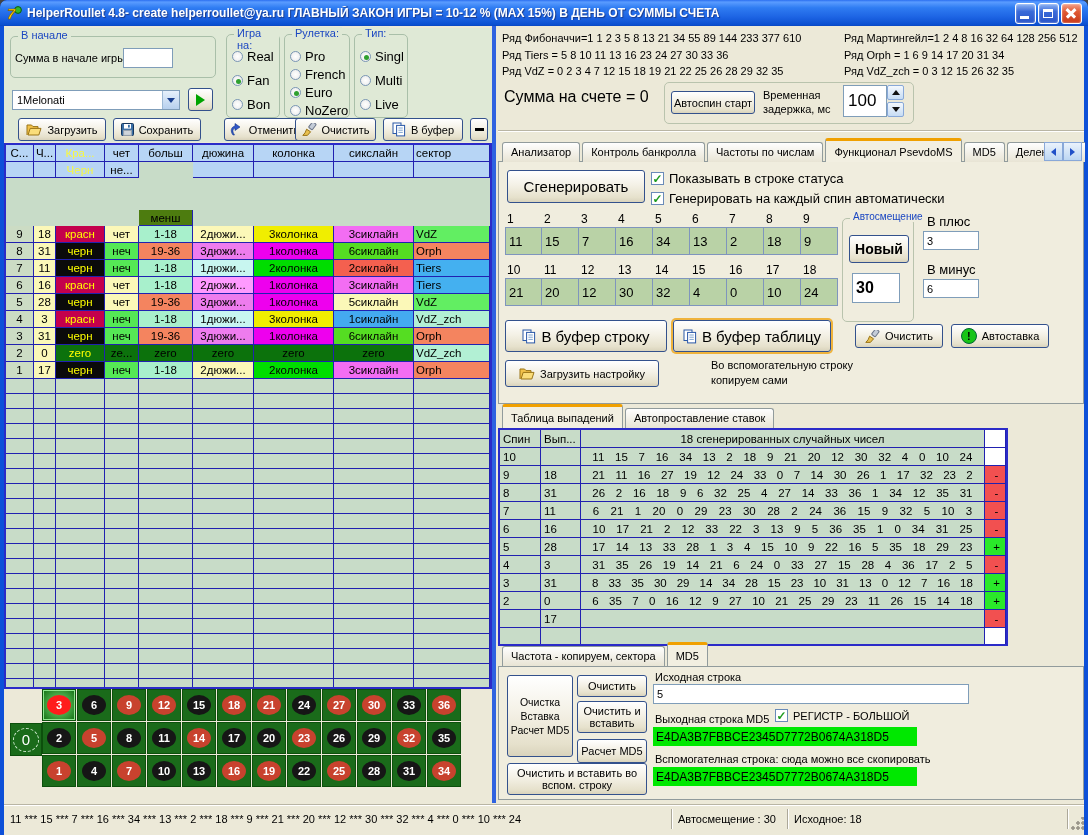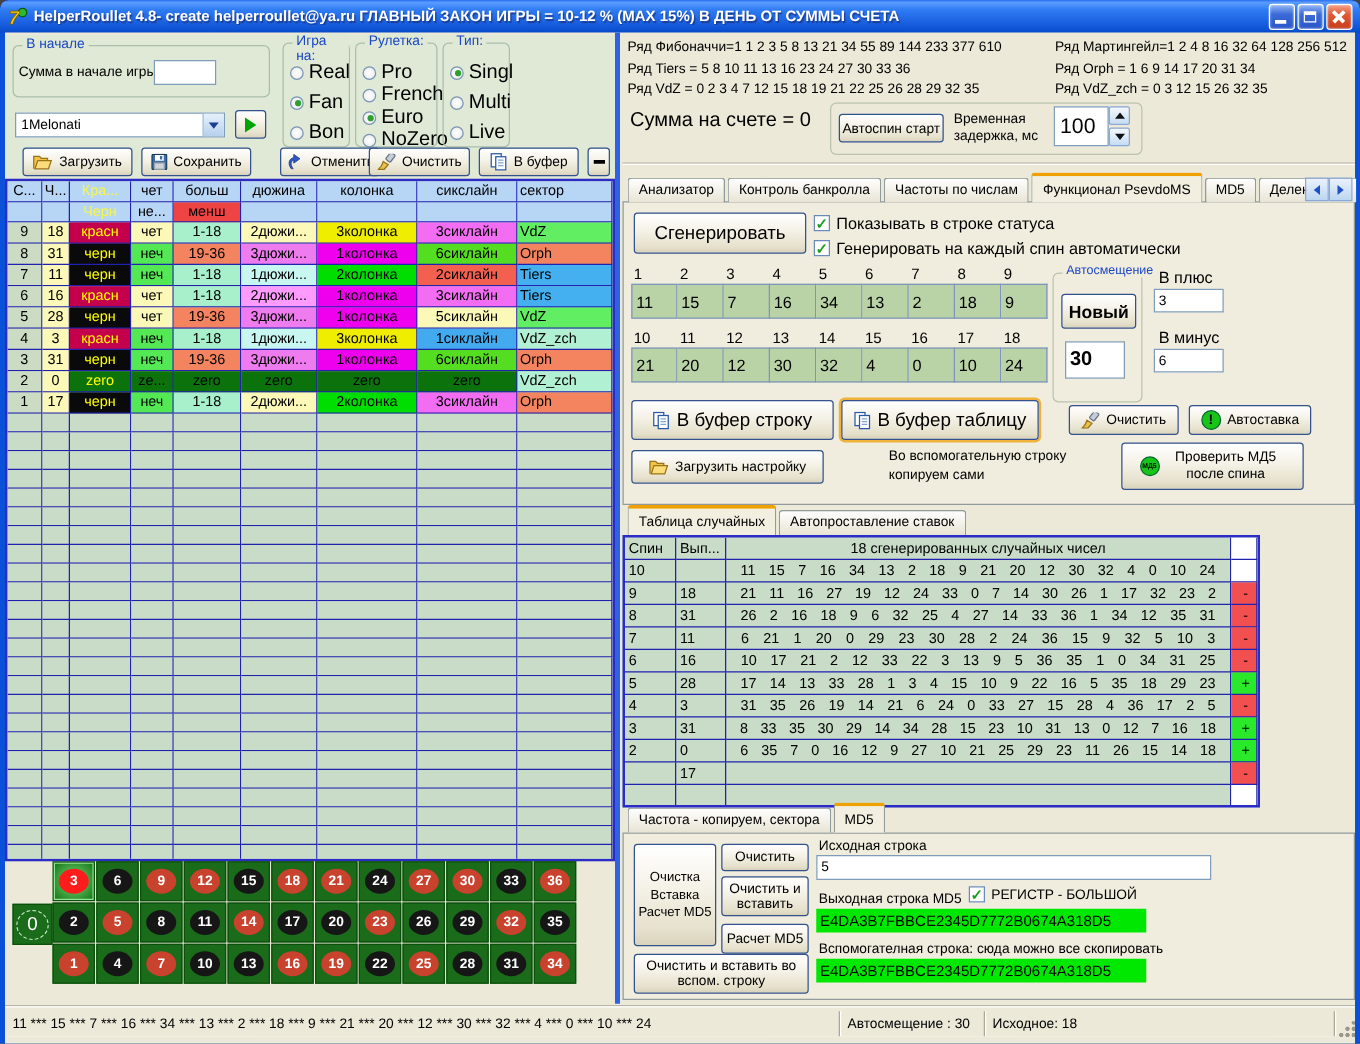--- a/index.html
+++ b/index.html
@@ -37,21 +37,21 @@
   .combo .arrow { width:17px; height:18px; background:linear-gradient(#e6f0fb,#b7d0ee); border-left:1px solid #9db9d5; display:flex; align-items:center; justify-content:center; }
   .combo .arrow i { width:0; height:0; border-left:4px solid transparent; border-right:4px solid transparent; border-top:5px solid #1a3f8f; }
   .xpbtn { background:linear-gradient(180deg,#ffffff 0%,#f4f1e6 45%,#e6e1cc 85%,#d9d3bc 100%);
     border:1px solid #33518c; border-radius:3px; display:flex; align-items:center; justify-content:center; gap:5px;
     font-size:11px; color:#000; cursor:default; }
   #play-btn { position:absolute; left:184px; top:60px; width:25px; height:23px; }
   #play-btn .play { width:0; height:0; border-top:6px solid transparent; border-bottom:6px solid transparent; border-left:9px solid #00a400; }
   .rg0 { left:222px; top:6px; width:54px; height:84px; }
   .rg1 { left:280px; top:6px; width:66px; height:84px; }
   .rg2 { left:350px; top:6px; width:54px; height:84px; }
-  .ropt { position:absolute; left:5px; display:flex; align-items:center; gap:4px; font-size:16px; white-space:nowrap; }
+  .ropt { position:absolute; left:5px; display:flex; align-items:center; gap:4px; font-size:13px; white-space:nowrap; }
   .rd { width:11px; height:11px; border-radius:50%; background:radial-gradient(#fff,#e8e8e8); border:1px solid #7a96b5; position:relative; flex:0 0 auto; }
   .rd.sel:after { content:""; position:absolute; left:2.5px; top:2.5px; width:5px; height:5px; border-radius:50%; background:#2fa02f; }
   #left-buttons .xpbtn { position:absolute; top:90px; height:23px; }
   #mini-btn { position:absolute; left:466px; top:90px; width:18px; height:23px; }
   #mini-btn i { width:9px; height:3px; background:#000; }
 
   
   #history-table { position:absolute; left:0; top:117px; width:488px; height:546px; border:2px solid #2b2bc8;
     display:grid; grid-template-columns:28px 22px 49px 34px 54px 61px 80px 80px 1fr; grid-auto-rows:min-content;
     background:#c8dcc8; overflow:hidden; }
@@ -321,21 +321,21 @@
         <div class="hc" style="height: 17px; background: rgb(183, 213, 245);">чет</div>
         <div class="hc" style="height: 17px; background: rgb(183, 213, 245);">больш</div>
         <div class="hc" style="height: 17px; background: rgb(183, 213, 245);">дюжина</div>
         <div class="hc" style="height: 17px; background: rgb(183, 213, 245);">колонка</div>
         <div class="hc" style="height: 17px; background: rgb(183, 213, 245);">сикслайн</div>
         <div class="hc left" style="height: 17px; background: rgb(183, 213, 245);">сектор</div>
         <div class="hc" style="height: 16px; background: rgb(183, 213, 245);"></div>
         <div class="hc" style="height: 16px; background: rgb(183, 213, 245);"></div>
         <div class="hc" style="height: 16px; background: rgb(183, 213, 245); color: rgb(248, 248, 64);">Черн</div>
         <div class="hc" style="height: 16px; background: rgb(183, 213, 245);">не...</div>
-        <div class="hc" style="height: 16px; background: #ef4444;">менш</div>
+        <div class="hc" style="height: 16px; background: #4d7c0f; margin-top: 48px;">менш</div>
         <div class="hc" style="height: 16px; background: rgb(183, 213, 245);"></div>
         <div class="hc" style="height: 16px; background: rgb(183, 213, 245);"></div>
         <div class="hc" style="height: 16px; background: rgb(183, 213, 245);"></div>
         <div class="hc left" style="height: 16px; background: rgb(183, 213, 245);"></div>
         <div class="hc" style="height: 17px; background: rgb(204, 220, 196);">9</div>
         <div class="hc" style="height: 17px; background: rgb(251, 248, 184);">18</div>
         <div class="hc" style="height: 17px; background: rgb(196, 0, 76); color: rgb(255, 255, 0);">красн</div>
         <div class="hc" style="height: 17px; background: rgb(251, 248, 184);">чет</div>
         <div class="hc" style="height: 17px; background: rgb(168, 240, 204);">1-18</div>
         <div class="hc" style="height: 17px; background: rgb(251, 248, 184);">2дюжи...</div>
@@ -913,28 +913,24 @@
               <path d="M1 12 L1 2 L5.5 2 L7 3.6 L12 3.6 L12 5.4" fill="#f2c24a" stroke="#9a7417"></path>
               <path d="M2 12 L4.2 5.4 L15 5.4 L12.8 12 Z" fill="#fadd7a" stroke="#9a7417"></path>
             </svg>
           </span>
           <span>Загрузить настройку</span>
       </div>
       <div id="gen-hint">
         <div>Во вспомогательную строку</div>
         <div>копируем сами</div>
       </div>
-      <div class="xpbtn" id="md5check-btn">
-        <span class="gcirc md">МД5</span>
-        <span style="width:96px;white-space:normal;">Проверить МД5 после спина</span>
-      </div>
     </div>
 
     <div class="tabbar" id="spins-tabs">
-        <div class="tab active">Таблица случайных</div>
+        <div class="tab active">Таблица выпадений</div>
         <div class="tab">Автопроставление ставок</div>
       </div>
     <div id="spins-table">
         <div class="sc ">Спин</div>
         <div class="sc ">Вып...</div>
         <div class="sc center">18 сгенерированных случайных чисел</div>
         <div class="sc res-n"></div>
         <div class="sc ">10</div>
         <div class="sc "></div>
         <div class="sc nums">

